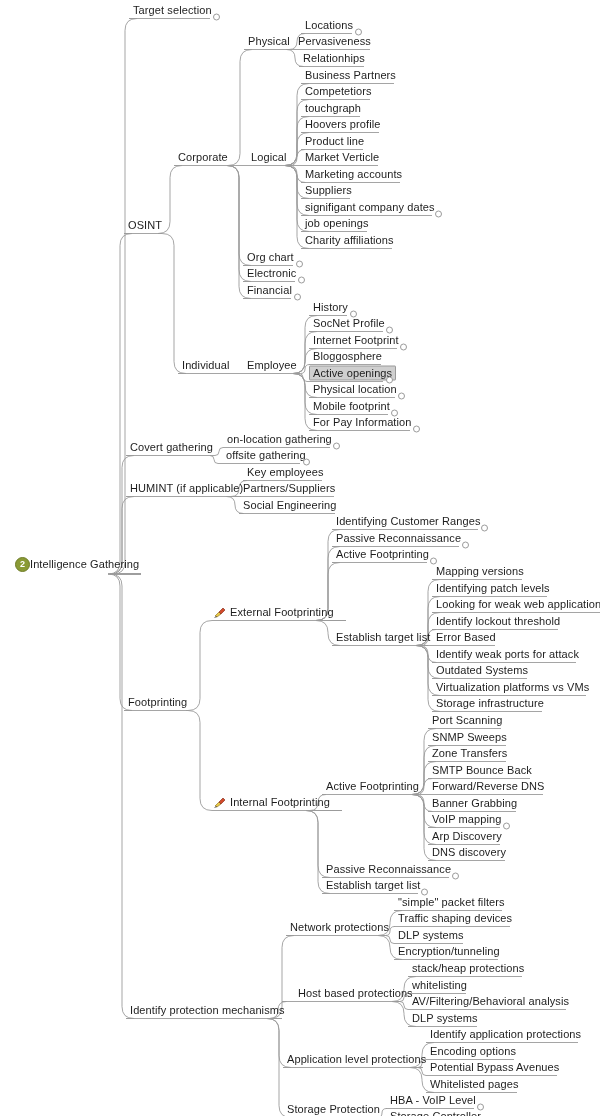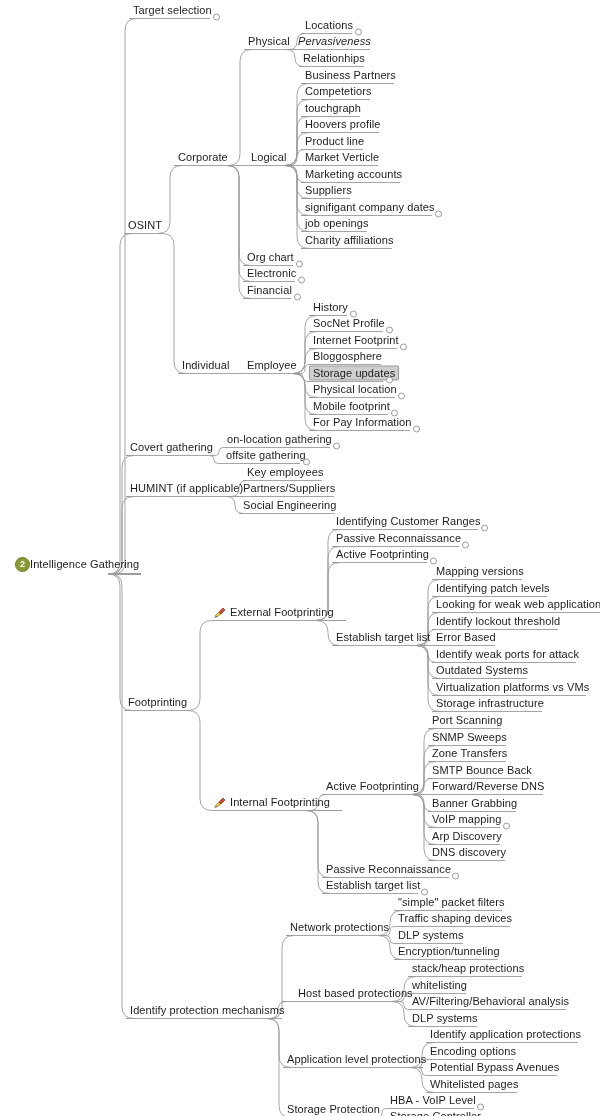--- a/index.html
+++ b/index.html
@@ -227,21 +227,21 @@
       <line x1="386" y1="1124.5" x2="479" y2="1124.5" stroke="#9b9b9b" stroke-width="0.9"></line>
     </svg>
 <div class="node root" style="left: 14px; top: 564px;"><span class="badge">2</span><span>Intelligence Gathering</span></div>
     <div class="node" style="left: 131px; top: 10px;"><span>Target selection</span></div>
     <div class="dot" style="left: 213px; top: 17px;"></div>
     <div class="node" style="left: 126px; top: 225px;"><span>OSINT</span></div>
     <div class="node" style="left: 176px; top: 157px;"><span>Corporate</span></div>
     <div class="node" style="left: 246px; top: 41px;"><span>Physical</span></div>
     <div class="node" style="left: 303px; top: 25px;"><span>Locations</span></div>
     <div class="dot" style="left: 355px; top: 32px;"></div>
-    <div class="node" style="left: 296px; top: 41px; font-style: italic;"><span>Pervasiveness</span></div>
+    <div class="node" style="left: 296px; top: 41px;"><span>Pervasiveness</span></div>
     <div class="node" style="left: 301px; top: 58px;"><span>Relationhips</span></div>
     <div class="node" style="left: 249px; top: 157px;"><span>Logical</span></div>
     <div class="node" style="left: 303px; top: 75px;"><span>Business Partners</span></div>
     <div class="node" style="left: 303px; top: 91px;"><span>Competetiors</span></div>
     <div class="node" style="left: 303px; top: 108px;"><span>touchgraph</span></div>
     <div class="node" style="left: 303px; top: 124px;"><span>Hoovers profile</span></div>
     <div class="node" style="left: 303px; top: 141px;"><span>Product line</span></div>
     <div class="node" style="left: 303px; top: 157px;"><span>Market Verticle</span></div>
     <div class="node" style="left: 303px; top: 174px;"><span>Marketing accounts</span></div>
     <div class="node" style="left: 303px; top: 190px;"><span>Suppliers</span></div>
@@ -257,21 +257,21 @@
     <div class="dot" style="left: 294px; top: 297px;"></div>
     <div class="node" style="left: 180px; top: 365px;"><span>Individual</span></div>
     <div class="node" style="left: 245px; top: 365px;"><span>Employee</span></div>
     <div class="node" style="left: 311px; top: 307px;"><span>History</span></div>
     <div class="dot" style="left: 350px; top: 314px;"></div>
     <div class="node" style="left: 311px; top: 323px;"><span>SocNet Profile</span></div>
     <div class="dot" style="left: 386px; top: 330px;"></div>
     <div class="node" style="left: 311px; top: 340px;"><span>Internet Footprint</span></div>
     <div class="dot" style="left: 400px; top: 347px;"></div>
     <div class="node" style="left: 311px; top: 356px;"><span>Bloggosphere</span></div>
-    <div class="node selected" style="left: 309px; top: 373px;"><span>Storage updates</span></div>
+    <div class="node selected" style="left: 309px; top: 373px;"><span>Active openings</span></div>
     <div class="dot" style="left: 386px; top: 380px;"></div>
     <div class="node" style="left: 311px; top: 389px;"><span>Physical location</span></div>
     <div class="dot" style="left: 398px; top: 396px;"></div>
     <div class="node" style="left: 311px; top: 406px;"><span>Mobile footprint</span></div>
     <div class="dot" style="left: 391px; top: 413px;"></div>
     <div class="node" style="left: 311px; top: 422px;"><span>For Pay Information</span></div>
     <div class="dot" style="left: 413px; top: 429px;"></div>
     <div class="node" style="left: 128px; top: 447px;"><span>Covert gathering</span></div>
     <div class="node" style="left: 225px; top: 439px;"><span>on-location gathering</span></div>
     <div class="dot" style="left: 333px; top: 446px;"></div>

